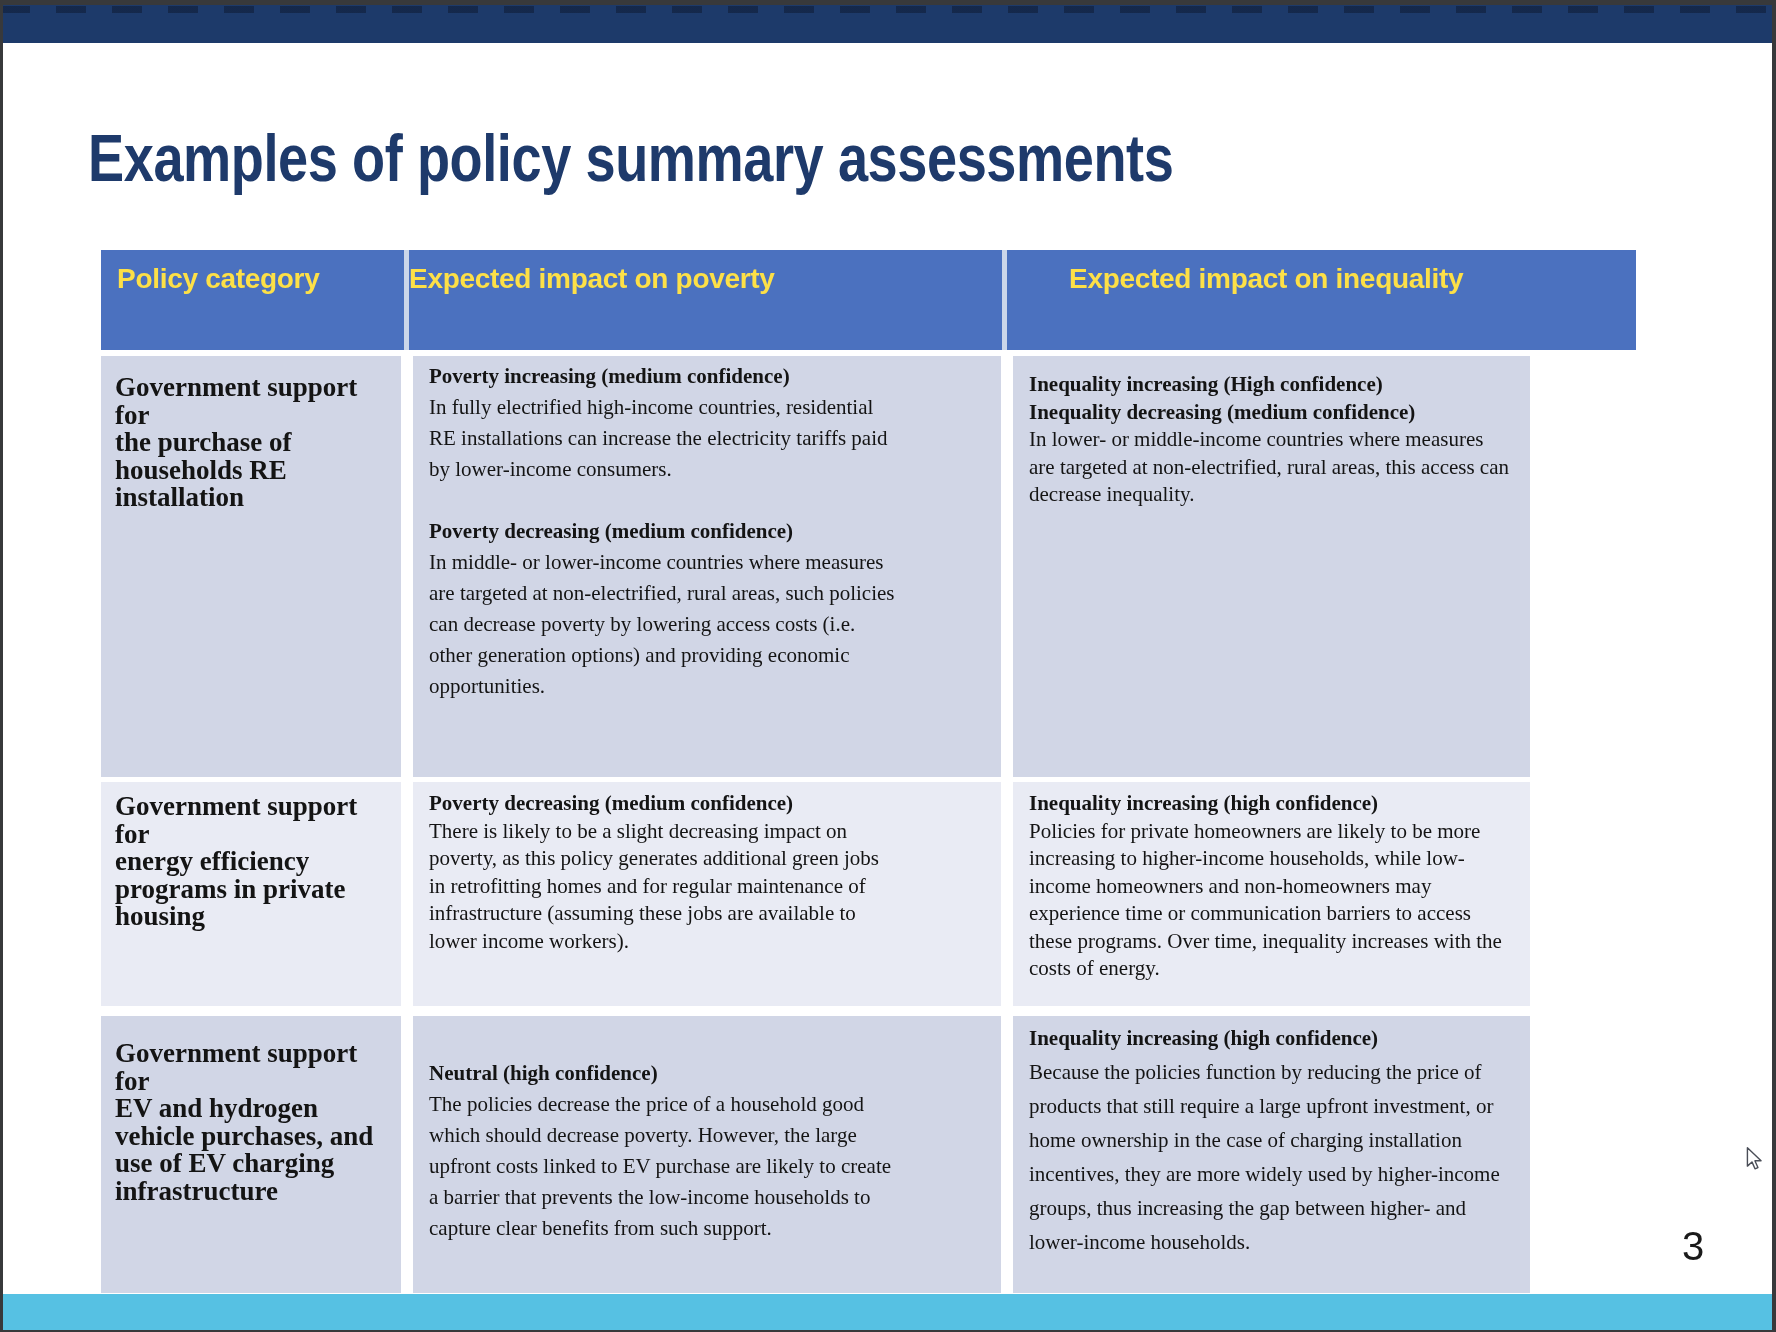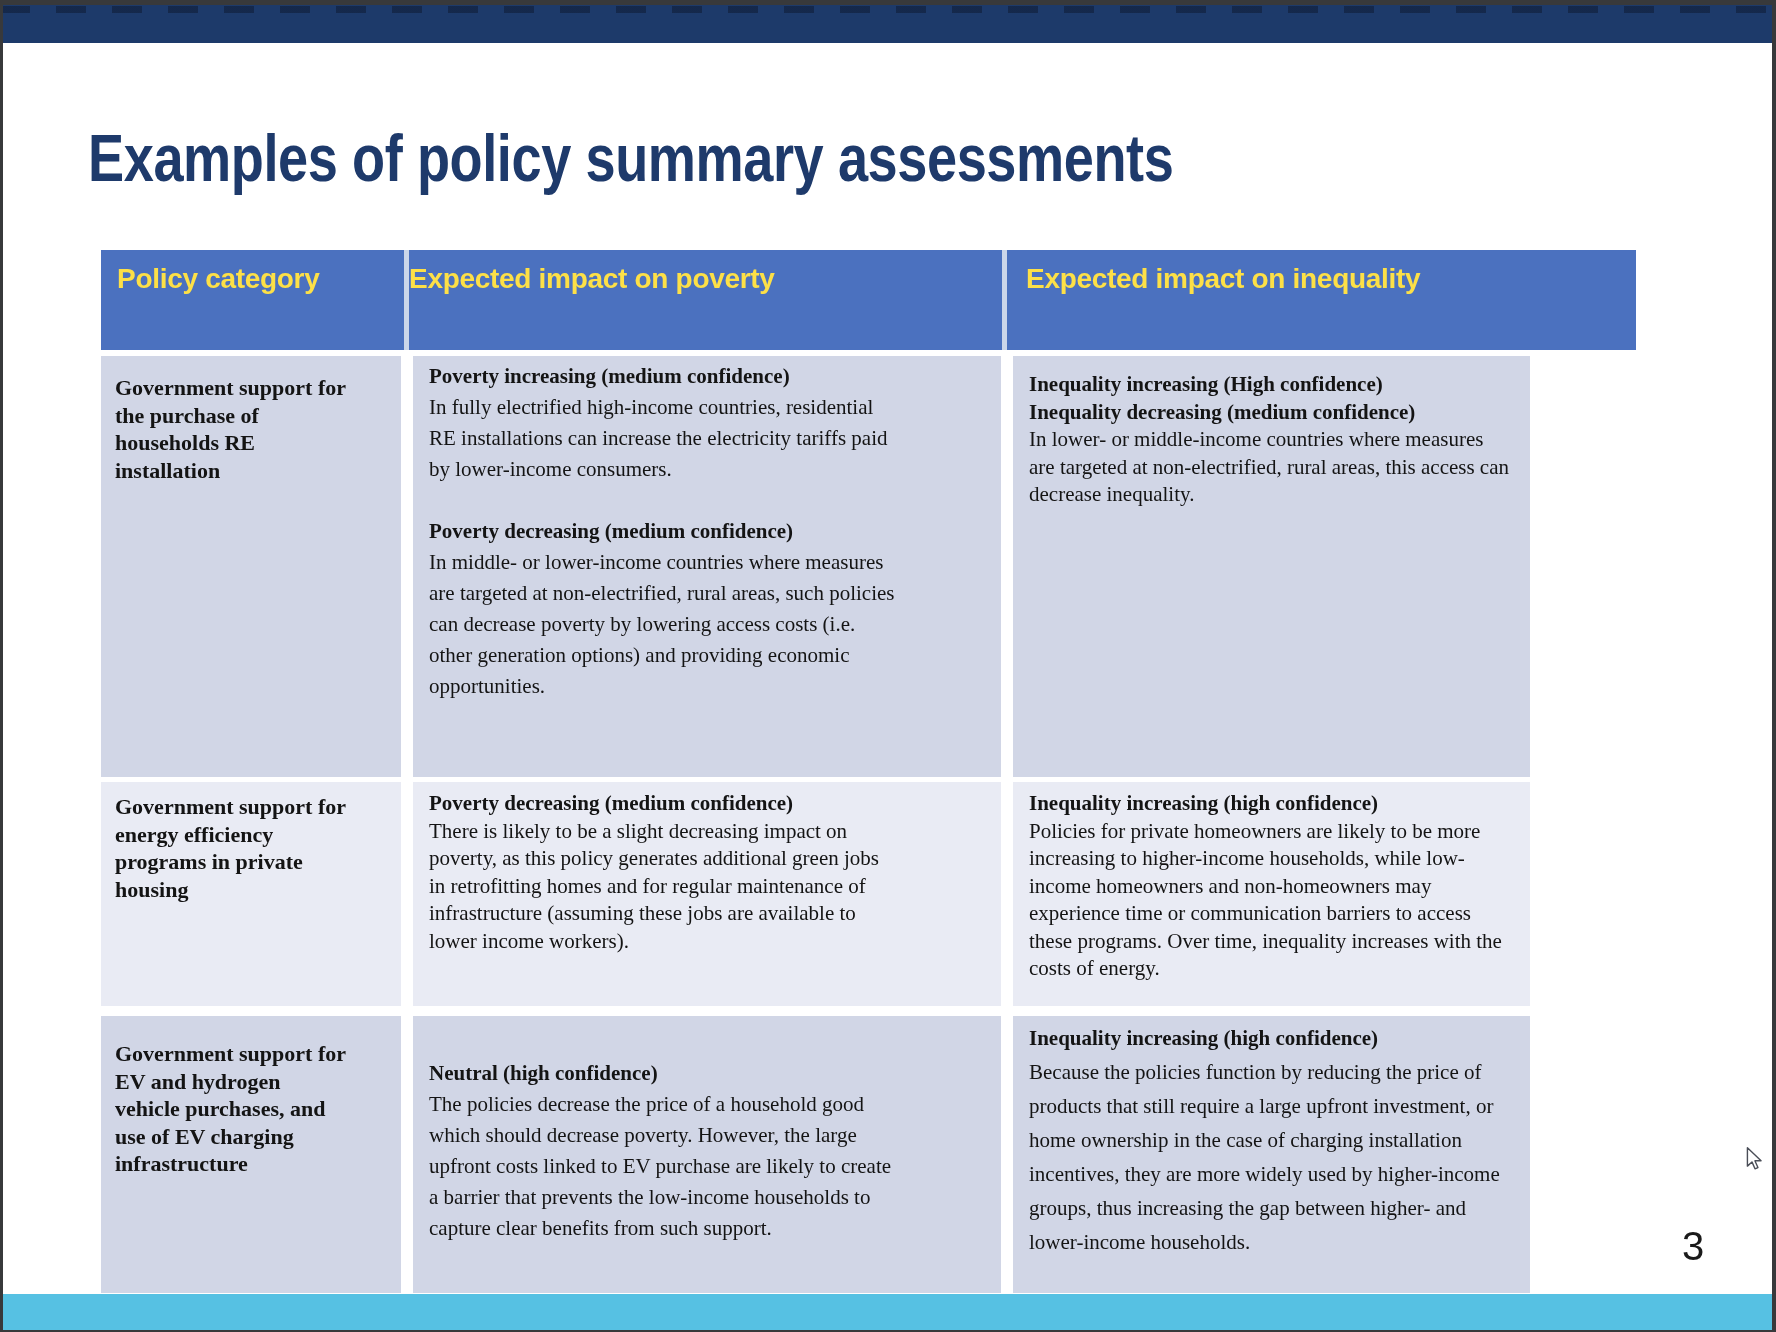--- a/index.html
+++ b/index.html
@@ -23,30 +23,30 @@
     transform:scaleX(.82);transform-origin:left top;white-space:nowrap;
     letter-spacing:-.5px;
   }
   
   .ptable{position:absolute;left:101px;top:250px;width:1535px;height:1043px;}
   .thead{position:absolute;left:0;top:0;width:1535px;height:100px;background:#4b71bf;}
   .hdiv{position:absolute;top:0;width:5px;height:100px;background:#ccd7ea;}
   .hdiv1{left:303px;} .hdiv2{left:901px;}
   .hlabel{position:absolute;top:13px;color:#fde047;font-size:28px;font-weight:700;
     letter-spacing:-.3px;white-space:nowrap;}
-  .hlabel.c1{left:16px;} .hlabel.c2{left:308px;} .hlabel.c3{left:925px;text-align:center;}
+  .hlabel.c1{left:16px;} .hlabel.c2{left:308px;} .hlabel.c3{left:968px;text-align:center;}
   .tcell{position:absolute;box-sizing:border-box;color:#141414;
     font-family:"Liberation Serif",serif;font-size:21px;overflow:hidden;}
   .bg-odd{background:#d1d6e6;} .bg-even{background:#e9ebf4;}
   
   .colA{left:0;width:300px;} .colB{left:312px;width:588px;} .colC{left:912px;width:517px;}
   
   .rowY1{top:106px;height:421px;} .rowY2{top:532px;height:224px;} .rowY3{top:766px;height:277px;}
   
-  .cat{font-weight:700;font-size:22px;line-height:27.5px;white-space:pre-line;}
+  .cat{font-weight:700;font-size:27px;line-height:27.5px;white-space:pre-line;}
   .pt18{padding:18px 10px 0 14px;} .pt11{padding:11px 10px 0 14px;} .pt24{padding:24px 10px 0 14px;}
   .padB{padding:5px 0 0 16px;} .padB2{padding:8px 8px 0 16px;} .padB3{padding:42px 8px 0 16px;}
   .padC{padding:15px 12px 0 16px;} .padC2{padding:8px 12px 0 16px;} .padC3{padding:5px 12px 0 16px;}
   .lh31{line-height:31px;} .lh27{line-height:27.5px;} .lh34{line-height:34px;}
   .ch{margin:0;font-weight:700;}
   .cb{margin:0;white-space:pre-line;}
   .gap31{margin-bottom:31px;} .gap45{margin-bottom:45px;}
   
   .page-number{position:absolute;left:1682px;top:1224px;font-size:40px;color:#1a1a1a;}
   .cursor{position:absolute;left:1742px;top:1145px;width:26px;height:26px;}

